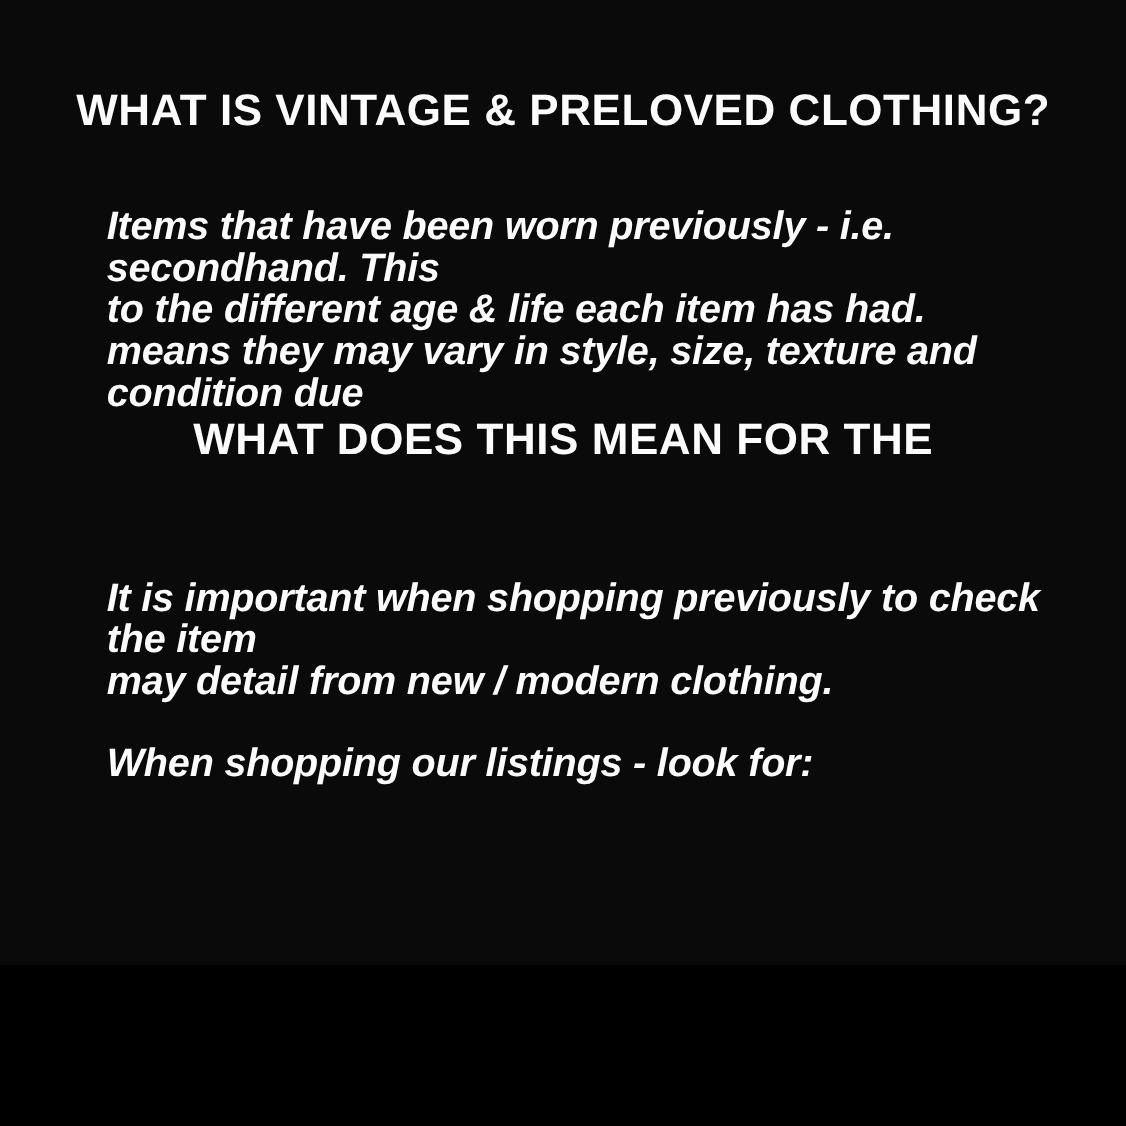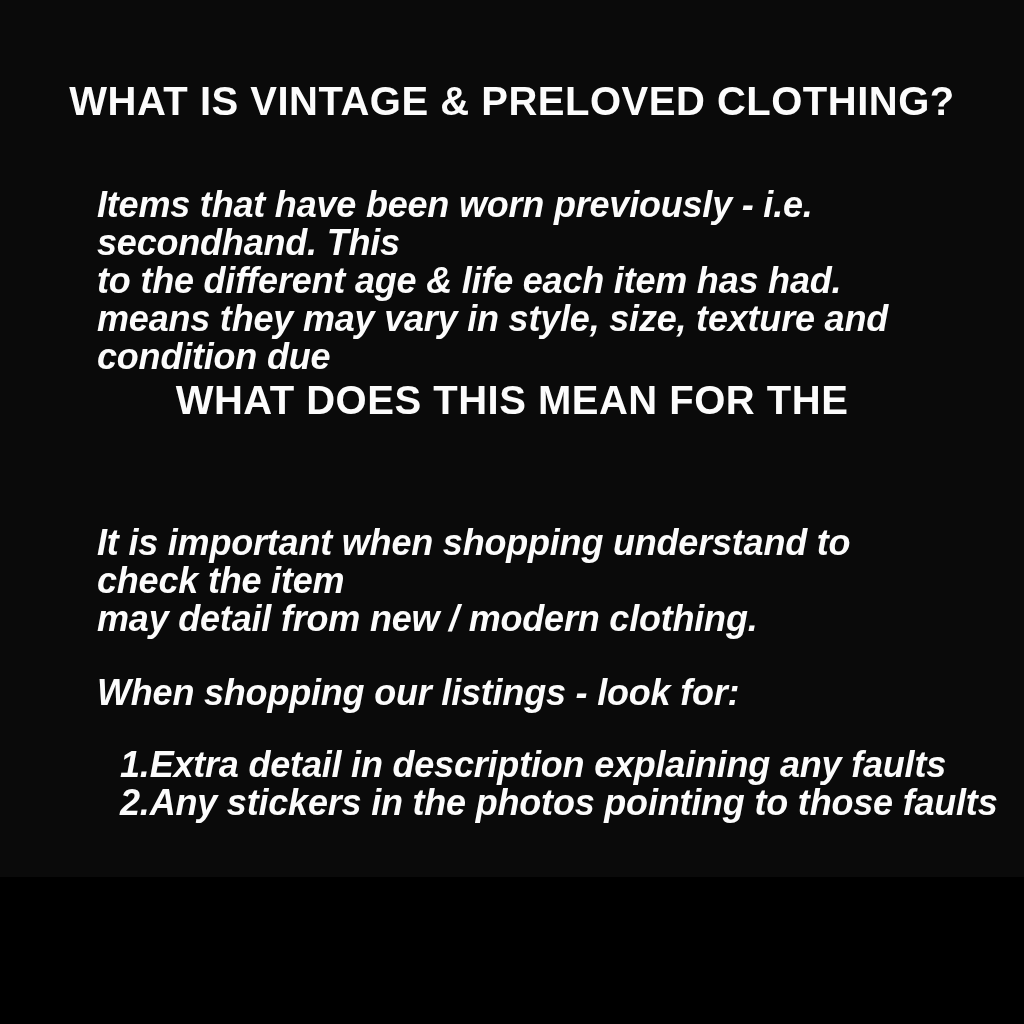--- a/index.html
+++ b/index.html
@@ -65,34 +65,26 @@
     <div>Items that have been worn previously - i.e. secondhand. This</div>
     <div>to the different age &amp; life each item has had.</div>
     <div>means they may vary in style, size, texture and condition due</div>
   </div>
 
   <div class="heading" id="heading2">
     <div>WHAT DOES THIS MEAN FOR THE</div>
   </div>
 
   <div class="bodyblock" id="customer-paragraph">
-    <div>It is important when shopping understand to check the item</div>
+    <div>It is important when shopping previously to check the item</div>
     <div>may detail from new / modern clothing.</div>
   </div>
 
   <div class="bodyblock" id="listings-intro">When shopping our listings - look for:</div>
 
-  <div class="bodyblock" id="checklist">
-    <div class="check-item">
-      <span class="item-number">1.</span><span>Extra detail in description explaining any faults</span>
-    </div>
-    <div class="check-item">
-      <span class="item-number">2.</span><span>Any stickers in the photos pointing to those faults</span>
-    </div>
-  </div>
 
   <div id="logo" role="img" aria-label="T.">
     <svg width="72" height="68" viewBox="0 0 68 64">
       <polygon points="12,0 68,0 63,19 7,19" fill="#ffffff"></polygon>
       <polygon points="27,19 45,19 34,64 16,64" fill="#ffffff"></polygon>
       <polygon points="47,45 66,45 61,64 42,64" fill="#ffffff"></polygon>
     </svg>
   </div>
 
 </div>

